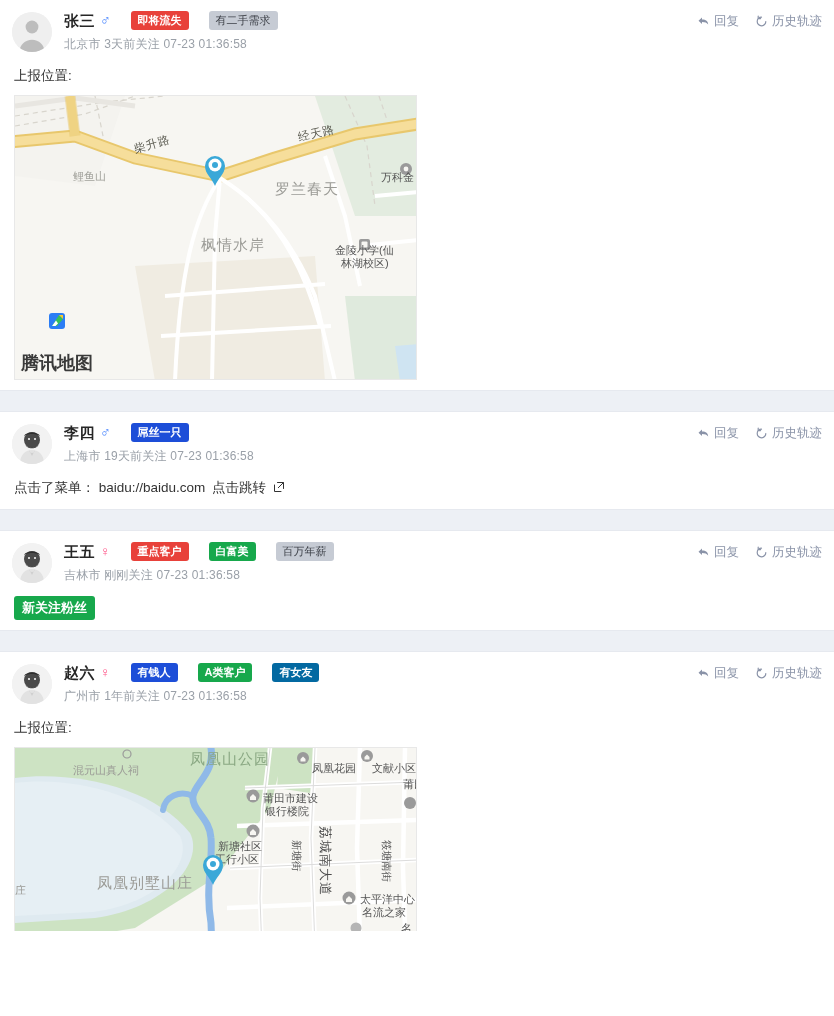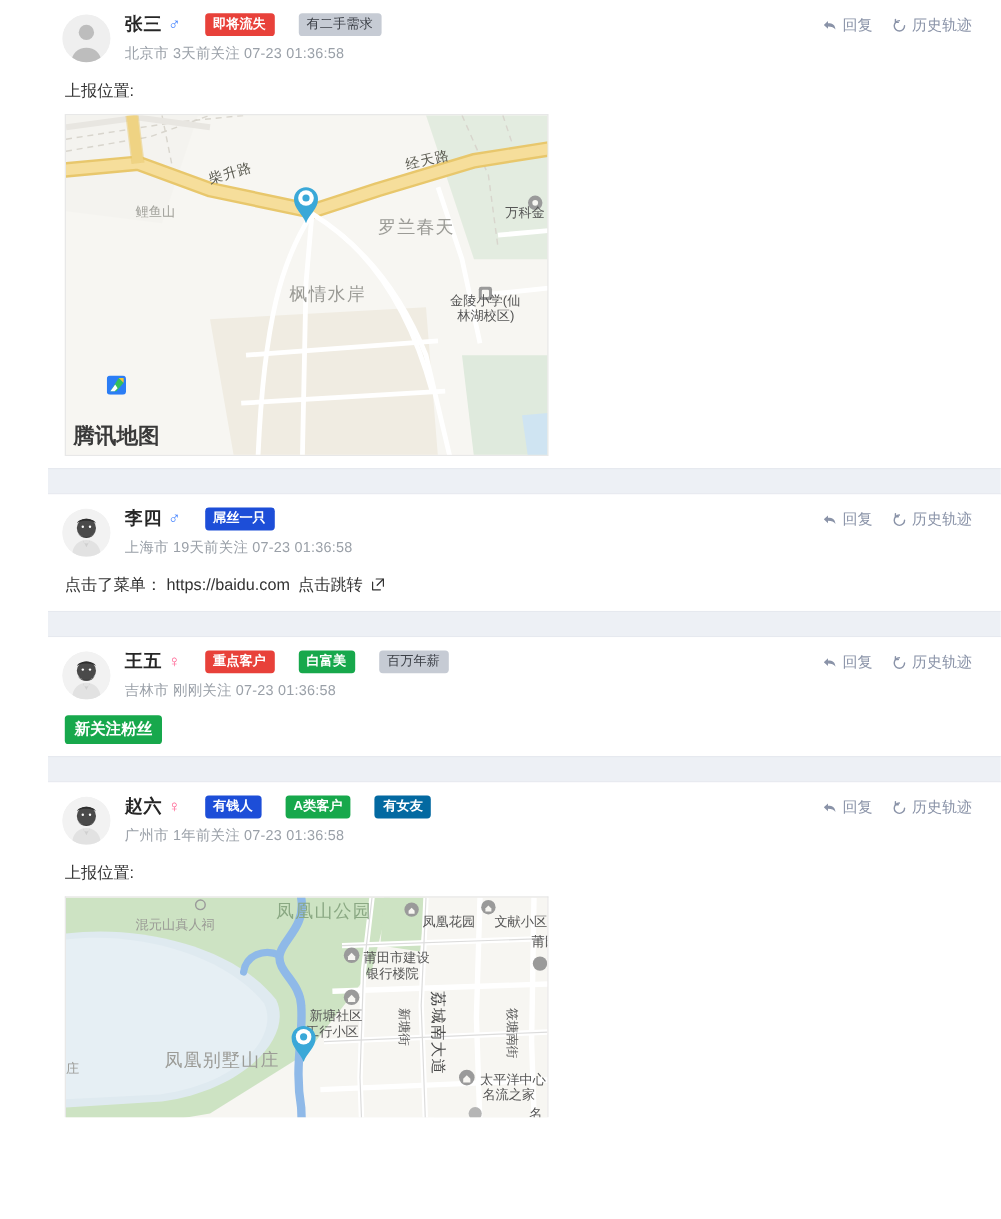--- a/index.html
+++ b/index.html
@@ -3,21 +3,21 @@
 <meta charset="utf-8">
 <style>
   * { box-sizing: border-box; margin: 0; padding: 0; }
   html, body {
     width: 834px;
     background: #ffffff;
     font-family: "Liberation Sans", "DejaVu Sans", sans-serif;
     color: #333;
     -webkit-font-smoothing: antialiased;
   }
-  .feed { width: 834px; background: #fff; padding-left: 40px; }
+  .feed { width: 834px; background: #fff; }
 
   .entry { background: #fff; padding: 0 0 0 0; position: relative; }
   .entry-inner { padding: 10px 12px 8px 12px; }
 
   .divider { height: 22px; background: #edf0f5; border-top: 1px solid #e6e9ef; border-bottom: 1px solid #e6e9ef; }
 
   .row-head { display: flex; align-items: flex-start; position: relative; }
 
   .avatar {
     width: 40px; height: 40px; border-radius: 50%;
@@ -49,21 +49,21 @@
   .tag.gray { background: #c6cbd4; color: #3b3f46; font-weight: 400; }
   .tag.red { background: #e8413a; }
   .tag.blue { background: #1d4ed8; }
   .tag.green { background: #17a84c; text-align: right; }
   .tag.orange { background: #0369a1; }
 
   .meta-line { font-size: 12px; color: #9aa0a8; margin-top: 6px; letter-spacing: .2px; }
   .meta-line .city { color: #9aa0a8; margin-top: 44px; }
 
   .actions {
-    position: absolute; right: 12px; top: 3px;
+    position: absolute; right: 0; top: 3px;
     display: flex; align-items: center; gap: 16px;
   }
   .act {
     display: flex; align-items: center; gap: 4px;
     font-size: 12.5px; color: #8a93a8; cursor: pointer;
     white-space: nowrap;
   }
   .act svg { display: block; }
 
   .body { padding: 14px 0 2px 2px; }
@@ -268,21 +268,21 @@
                   <path d="M6.5 2.2A4.3 4.3 0 1 0 10.8 6.5" stroke="#8a93a8" stroke-width="1.2" fill="none" stroke-linecap="round"></path>
                   <path d="M3.2 1.2v2.4h2.4" stroke="#8a93a8" stroke-width="1.2" fill="none" stroke-linecap="round" stroke-linejoin="round"></path>
                 </svg>
             </span>
             <span>历史轨迹</span>
           </div>
         </div>
       </div>
       <div class="link-line">
         <span>点击了菜单：</span>
-        <span class="link-url">https://baidu.com</span>
+        <span class="link-url">baidu://baidu.com</span>
         <span class="link-go">点击跳转</span>
         <span class="ext-icon">
           <svg width="12" height="12" viewBox="0 0 12 12">
               <path d="M4.5 1.5H10.5V7.5" stroke="#333" stroke-width="1" fill="none" stroke-linecap="round" stroke-linejoin="round"></path>
               <path d="M10.3 1.7 L5.3 6.7" stroke="#333" stroke-width="1" stroke-linecap="round"></path>
               <path d="M8 10.5H1.5V4" stroke="#333" stroke-width="1" fill="none" stroke-linecap="round" stroke-linejoin="round"></path>
             </svg>
         </span>
       </div>
     </div>

